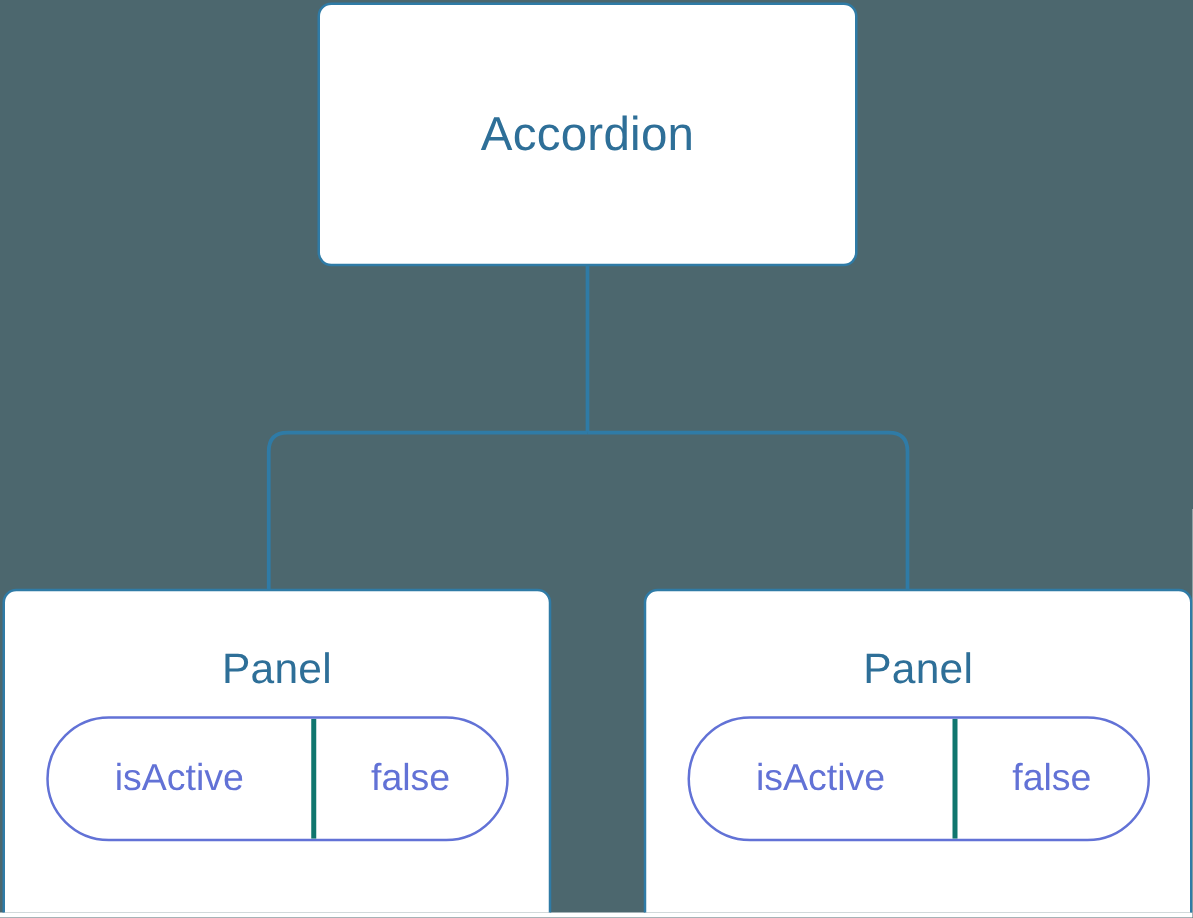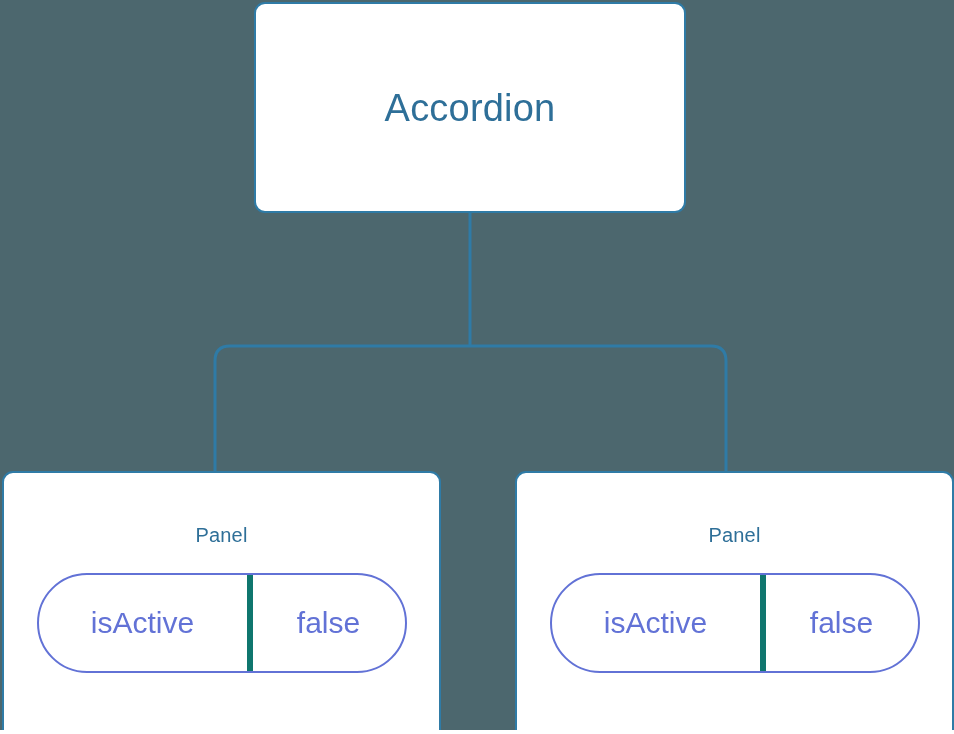--- a/index.html
+++ b/index.html
@@ -69,21 +69,21 @@
     top: 471px;
     width: 439px;
     height: 275px;
     padding-top: 44px;
   }
 
   .node-child-left  { left: 2px; }
   .node-child-right { left: 515px; }
 
   .node-child .node-title {
-    font-size: 20px;
+    font-size: 34px;
     line-height: 36px;
     margin-bottom: 20px;
   }
 
   
   .state-pill {
     display: flex;
     align-items: stretch;
     height: 100px;
     border: 2px solid #6272d6;
@@ -101,21 +101,21 @@
     color: #6272d6;
     font-size: 30px;
     font-weight: 300;
     line-height: 34px;
     white-space: nowrap;
     box-sizing: border-box;
   }
 
   .state-key {
     width: 214px;
-    border-right: 6px solid #0f766e;
+    border-right: 4px solid #0f766e;
   }
 
   .state-val {
     width: 152px;
     text-align: center;
   }
 </style>
 </head>
 <body>
 

